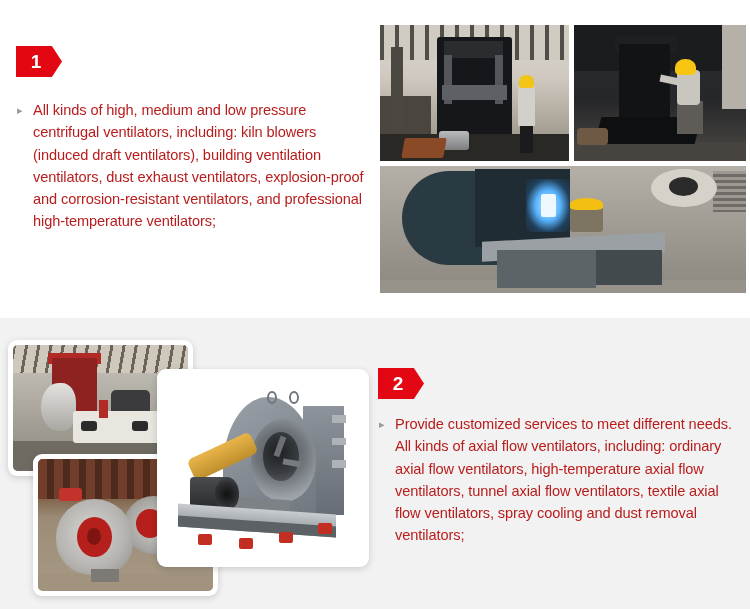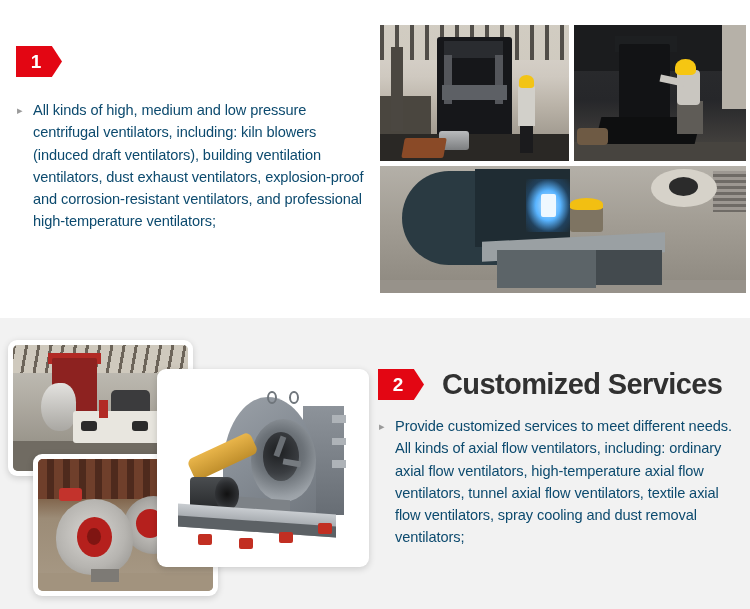--- a/index.html
+++ b/index.html
@@ -74,21 +74,21 @@
     font-size: 11px;
     line-height: 22px;
     flex: none;
     width: 16px;
     text-align: left;
     padding-left: 1px;
   }
   .copy-text {
     font-size: 14.6px;
     line-height: 22.3px;
-    color: #0c4a6e;
+    color: #b91c1c;
     letter-spacing: -0.1px;
   }
 
   
   .s1-text {
     position: absolute;
     left: 16px;
     top: 46px;
     width: 350px;
   }
@@ -446,21 +446,20 @@
         </div>
       </div>
     </div>
   </div>
 
   <div class="s2-text">
     <div class="head-row s2-head">
       <div class="badge">
         <span>2</span>
       </div>
-      <div class="head-title">Customized Services</div>
     </div>
 
     <div class="copy-row">
       <div class="bullet">▸</div>
       <div class="copy-text">Provide customized services to meet different needs. All kinds of axial flow ventilators, including: ordinary axial flow ventilators, high-temperature axial flow ventilators, tunnel axial flow ventilators, textile axial flow ventilators, spray cooling and dust removal ventilators;</div>
     </div>
   </div>
 
 </div>
 

